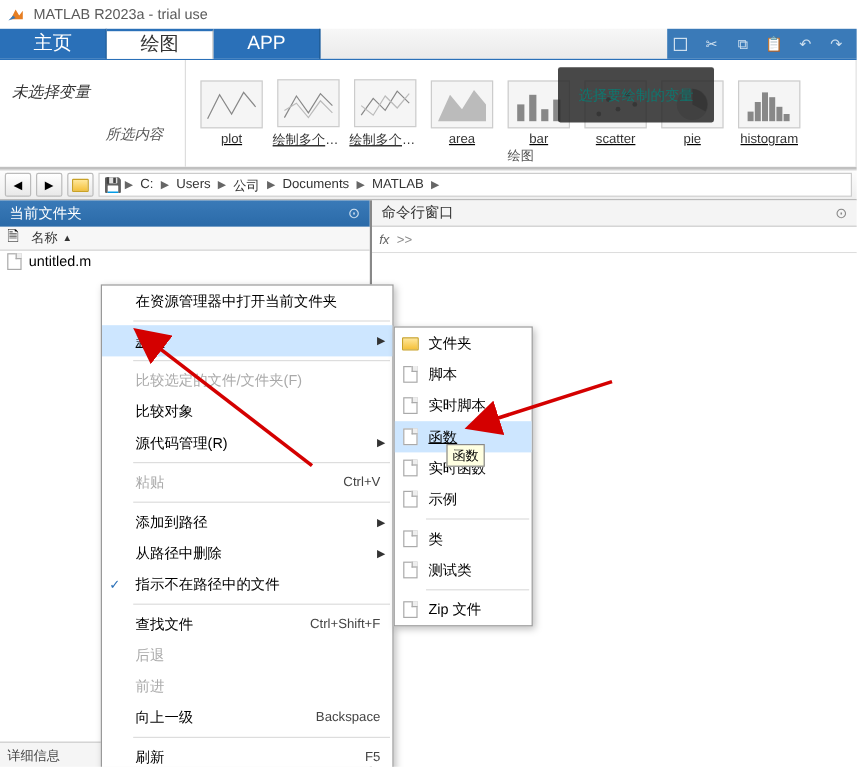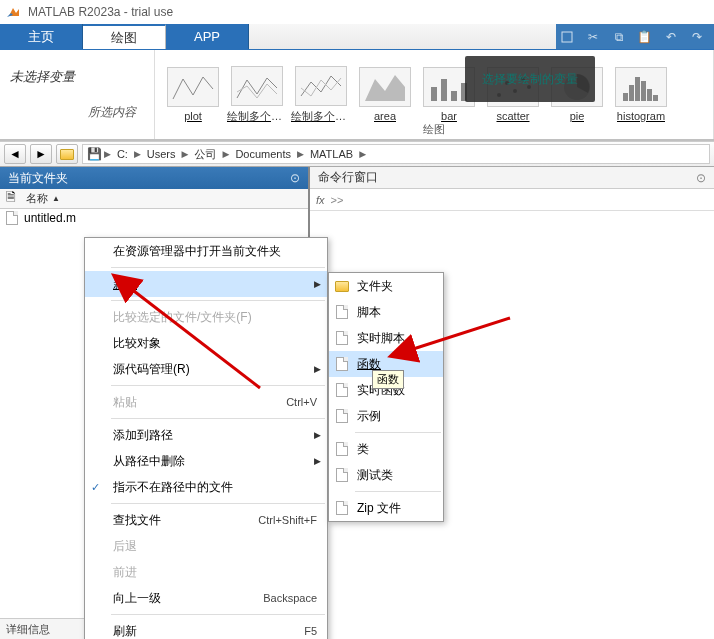--- a/index.html
+++ b/index.html
@@ -4,21 +4,21 @@
 <style>
 * { margin: 0; padding: 0; box-sizing: border-box; font-family: "Microsoft YaHei", sans-serif; }
 body { width: 714px; height: 639px; background: #fff; overflow: hidden; position: relative; font-size: 12px; }
 
 .titlebar { height: 24px; display: flex; align-items: center; padding: 0 6px; gap: 6px; background: #fff; }
 .titlebar .logo { width: 16px; height: 16px; }
 .titlebar .title { color: #5a5a5a; font-size: 12px; text-align: right; }
 
 .toolstrip { background: #fff; border-bottom: 1px solid #c0c0c0; }
 .tabs { height: 26px; display: flex; background: linear-gradient(#f7f7f7,#eaeaea); border-bottom: 1px solid #2a70b8; }
-.tab { padding: 0 28px; display: flex; align-items: center; font-size: 13px; color: #fff; background: #2a70b8; border-right: 1px solid #1f5a93; cursor: pointer; }
+.tab { padding: 0 28px; display: flex; align-items: center; font-size: 16px; color: #fff; background: #2a70b8; border-right: 1px solid #1f5a93; cursor: pointer; }
 .tab.active { background: #fff; color: #333; border-top: 2px solid #2a70b8; border-right: 1px solid #bbb; }
 .qat { margin-left: auto; display: flex; align-items: center; gap: 4px; padding-right: 6px; background: #3a7ab8; }
 .qat .qbtn { width: 22px; height: 22px; display:flex;align-items:center;justify-content:center; color:#cfe0ef;}
 
 .ribbon { height: 90px; display: flex; background: #fff; border-bottom: 1px solid #c0c0c0; }
 .ribbon-left { width: 155px; border-right: 1px solid #ddd; display:flex; flex-direction:column; justify-content:center; padding:6px 10px; gap:18px;}
 .ribbon-left .lbl { color:#333; font-style: italic; font-size: 13px;}
 .ribbon-left .sub { color:#555; font-size:12px; text-align:right; padding-right:8px;font-style:italic;}
 .gallery { flex:1; display:flex; align-items:center; padding:4px 6px; position:relative; border-right:1px solid #ddd; }
 .gitem { width: 64px; display:flex; flex-direction:column; align-items:center; gap:3px; padding:2px;text-decoration:underline; }

